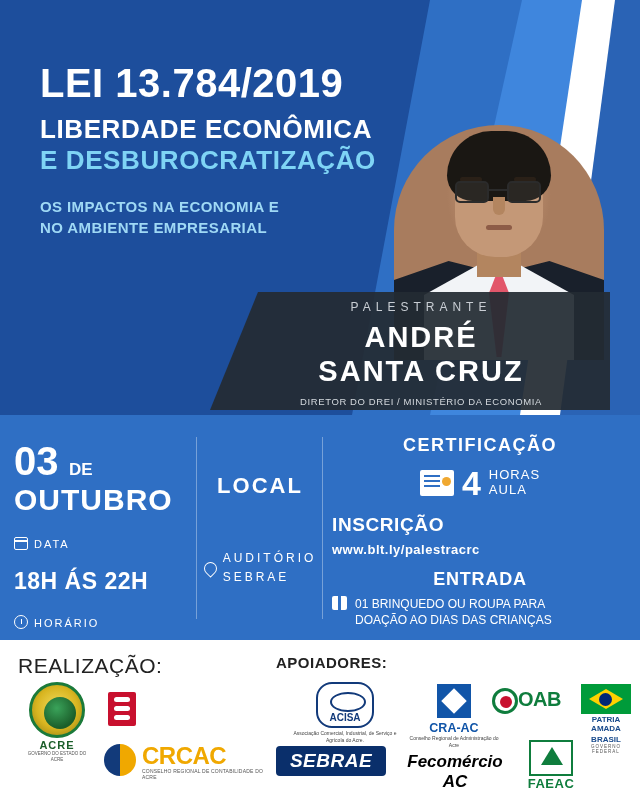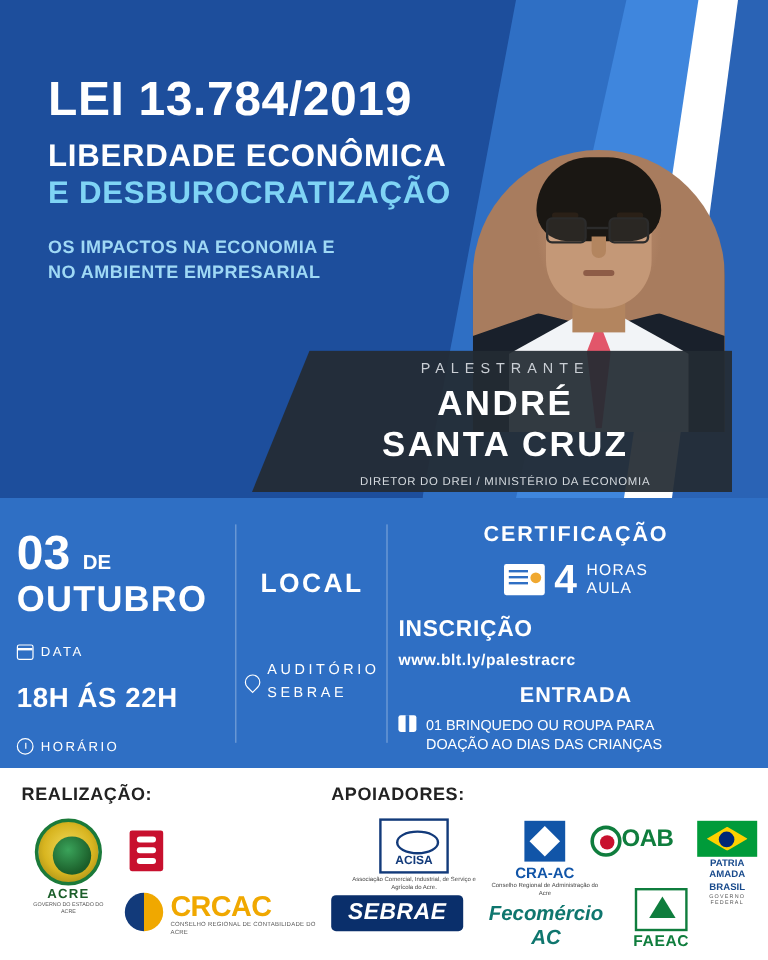--- a/index.html
+++ b/index.html
@@ -161,21 +161,21 @@
   .ico-clock:before { content:""; position:absolute; left:6px; top:3px; width:1.4px; height:5px; background:#fff; }
   .ico-pin { width:13px; height:13px; border:1.8px solid #fff; border-radius:50% 50% 50% 0; transform:rotate(-45deg); }
   .ico-cert { width:34px; height:26px; background:#fff; border-radius:2px; position:relative; }
   .ico-cert:before { content:""; position:absolute; left:4px; top:5px; width:16px; height:2px; background:#2f6fc4; box-shadow:0 5px 0 #2f6fc4, 0 10px 0 #2f6fc4; }
   .ico-cert:after { content:""; position:absolute; right:3px; top:7px; width:9px; height:9px; border-radius:50%; background:#f0a830; }
   .ico-gift { width:15px; height:14px; background:#fff; border-radius:2px; position:relative; }
   .ico-gift:before { content:""; position:absolute; left:6px; top:0; width:3px; height:14px; background:#2f6fc4; }
 
   
   .sponsors { position:absolute; left:0; top:640px; width:640px; height:160px; background:#fff; }
-  .sp-head-real { position:absolute; left:18px; top:14px; font-size:15px; font-weight:bold; color:#222; letter-spacing:0.5px; }
+  .sp-head-real { position:absolute; left:18px; top:14px; font-size:21px; font-weight:normal; color:#222; letter-spacing:0.5px; }
   .sp-head-apo { position:absolute; left:276px; top:14px; font-size:15px; font-weight:bold; color:#222; letter-spacing:0.5px; }
 
   .logo { position:absolute; }
   .lg-acre { left:24px; top:42px; width:66px; height:78px; text-align:center; }
   .seal {
     width:56px; height:56px; border-radius:50%; margin:0 auto;
     background:radial-gradient(circle at 50% 45%, #f2dc5e 0%, #d8b520 55%, #8d7a12 100%);
     border:3px solid #1b7a3a; position:relative;
   }
   .seal:after {
@@ -191,21 +191,21 @@
   .junta-txt { font-size:8.5px; color:#333; line-height:1.3; }
   .junta-txt .jc { font-size:10px; font-weight:bold; color:#c8102e; }
 
   .lg-crcac { left:104px; top:104px; width:170px; display:flex; gap:6px; align-items:flex-start; }
   .crc-mark { width:32px; height:32px; border-radius:50%; background:conic-gradient(#f0a800 0 50%, #123a7a 0 100%); flex:none; }
   .crc-txt .big { font-size:24px; font-weight:bold; color:#123a7a; letter-spacing:-0.5px; line-height:1; }
   .crc-txt .big span { color:#f0a800; }
   .crc-txt .sm { font-size:5px; color:#555; letter-spacing:0.2px; }
 
   .lg-acisa { left:290px; top:42px; width:110px; text-align:center; }
-  .acisa-mark { width:58px; height:46px; margin:0 auto; border:2.5px solid #123a7a; border-radius:0; position:relative; }
+  .acisa-mark { width:58px; height:46px; margin:0 auto; border:2.5px solid #123a7a; border-radius:16px; position:relative; }
   .acisa-mark:before { content:""; position:absolute; left:12px; top:8px; width:32px; height:16px; border:2.5px solid #123a7a; border-radius:50%; }
   .acisa-mark .nm { position:absolute; left:0; right:0; bottom:3px; font-size:10px; font-weight:bold; color:#123a7a; }
   .acisa-cap { font-size:5px; color:#444; line-height:1.35; margin-top:2px; }
 
   .lg-craac { left:408px; top:44px; width:92px; text-align:center; }
   .cra-mark { width:34px; height:34px; margin:0 auto; background:#1155a8; position:relative; }
   .cra-mark:before { content:""; position:absolute; left:8px; top:8px; width:18px; height:18px; background:#fff; transform:rotate(45deg); }
   .cra-nm { font-size:12.5px; font-weight:bold; color:#1155a8; margin-top:3px; }
   .cra-cap { font-size:5px; color:#444; line-height:1.3; }
 
@@ -219,21 +219,21 @@
   .br-flag:before { content:""; position:absolute; left:8px; top:5px; width:34px; height:20px; background:#ffd100; transform:skewX(0deg); clip-path:polygon(50% 0,100% 50%,50% 100%,0 50%); }
   .br-flag:after { content:""; position:absolute; left:18px; top:9px; width:13px; height:13px; border-radius:50%; background:#002776; }
   .br-t1 { font-size:8px; font-weight:bold; color:#184a8c; line-height:1.1; margin-top:2px; }
   .br-t2 { font-size:4.5px; color:#555; letter-spacing:1px; }
 
   .lg-sebrae { left:276px; top:106px; width:110px; }
   .sebrae-box { background:#0a2f6b; border-radius:4px; padding:4px 10px; text-align:center; }
   .sebrae-box span { font-size:19px; font-weight:bold; color:#fff; font-style:italic; letter-spacing:0.5px; }
 
   .lg-fecom { left:396px; top:112px; width:118px; text-align:center; }
-  .fecom-t { font-size:17px; color:#0f766e; font-style:italic; font-weight:bold; }
+  .fecom-t { font-size:17px; color:#000000; font-style:italic; font-weight:bold; }
 
   .lg-faeac { left:516px; top:100px; width:70px; text-align:center; }
   .faeac-mark { width:44px; height:36px; margin:0 auto; border:2.5px solid #0f7d3d; position:relative; }
   .faeac-mark:before { content:""; position:absolute; left:10px; top:5px; width:0; height:0; border-left:11px solid transparent; border-right:11px solid transparent; border-bottom:18px solid #0f7d3d; }
   .faeac-nm { font-size:13px; font-weight:bold; color:#0f7d3d; letter-spacing:0.5px; }
 </style>
 </head>
 <body>
 
 <div class="poster">

